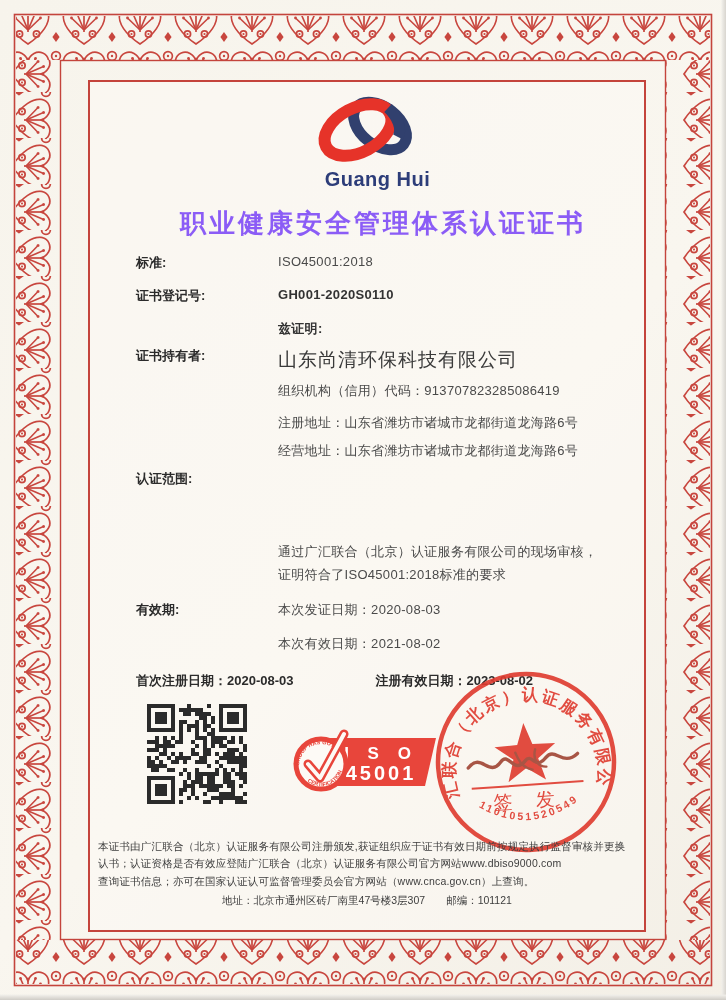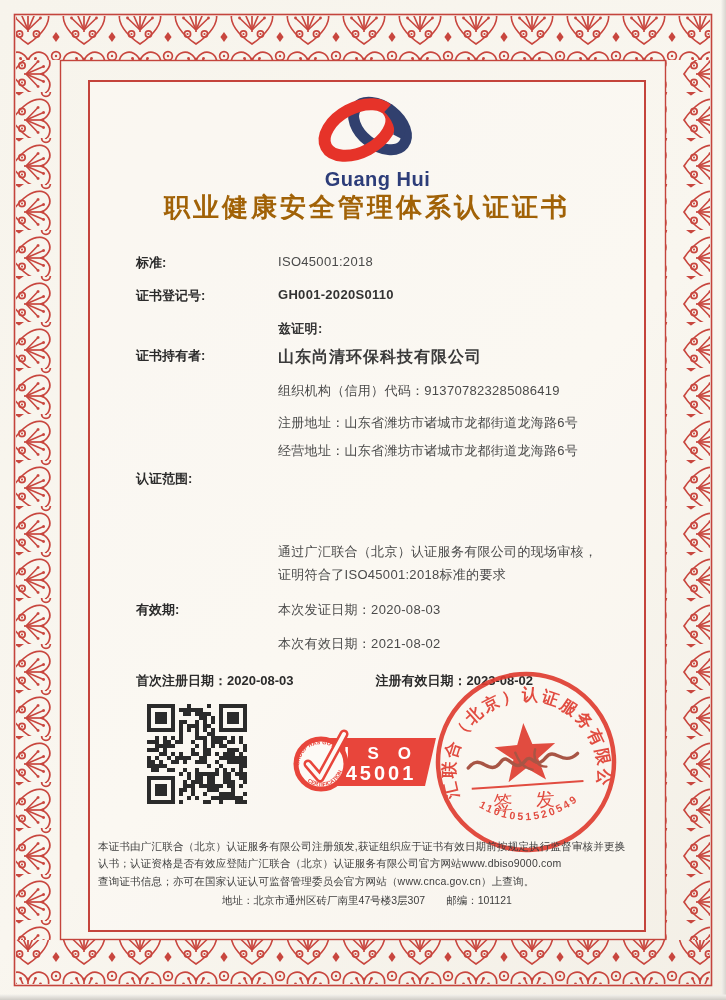--- a/index.html
+++ b/index.html
@@ -13,27 +13,27 @@
   .scan-edge-b{position:absolute;left:0;bottom:0;width:100%;height:6px;background:linear-gradient(to top,#cfccc6,#efede8 80%,transparent);}
   #border-svg{position:absolute;left:0;top:0;}
   .frame{
     position:absolute;left:88px;top:80px;width:554px;height:848px;
     border:2px solid #c4443c;background:rgba(255,253,248,.35);
   }
   .logo-block{position:absolute;top:8px;left:0;width:100%;text-align:center;}
   .logo-name{margin-top:-4px;font-size:20px;font-weight:bold;color:#2d3d79;letter-spacing:.5px;margin-left:21px;}
   .cert-title{
     position:absolute;top:108px;left:0;width:100%;text-align:center;
-    font-size:26px;font-weight:bold;color:#a16207;letter-spacing:3px;margin:0;
+    font-size:26px;font-weight:bold;color:#8b5cf6;letter-spacing:3px;margin:16px;
   }
   .row{position:absolute;left:46px;right:8px;display:flex;align-items:flex-start;}
   .lbl{width:142px;flex:none;font-weight:bold;font-size:13px;color:#2b2b2b;}
   .val{font-size:13px;color:#4a4a4a;letter-spacing:.3px;}
   .val.strong{font-weight:bold;color:#333;}
-  .val.company{font-size:16px;font-weight:bold;color:#3a3a3a;letter-spacing:1px;}
+  .val.company{font-size:19px;font-weight:normal;color:#3a3a3a;letter-spacing:1px;}
   .val.big{font-size:13px;}
   .dates-row .d1{font-weight:bold;font-size:13px;color:#2b2b2b;}
   .dates-row .d2{font-weight:bold;font-size:13px;color:#2b2b2b;margin-left:82px;}
   .seal{position:absolute;}
   #qr-box{left:57px;top:622px;width:100px;height:100px;}
   #badge-box{left:178px;top:646px;width:172px;height:66px;}
   #stamp-box{left:338px;top:582px;width:196px;height:196px;opacity:.9;transform:rotate(-4deg);}
   .footer{
     position:absolute;left:8px;right:8px;top:756px;
     font-size:10.5px;line-height:1.65;color:#3d3d3d;letter-spacing:.2px;

